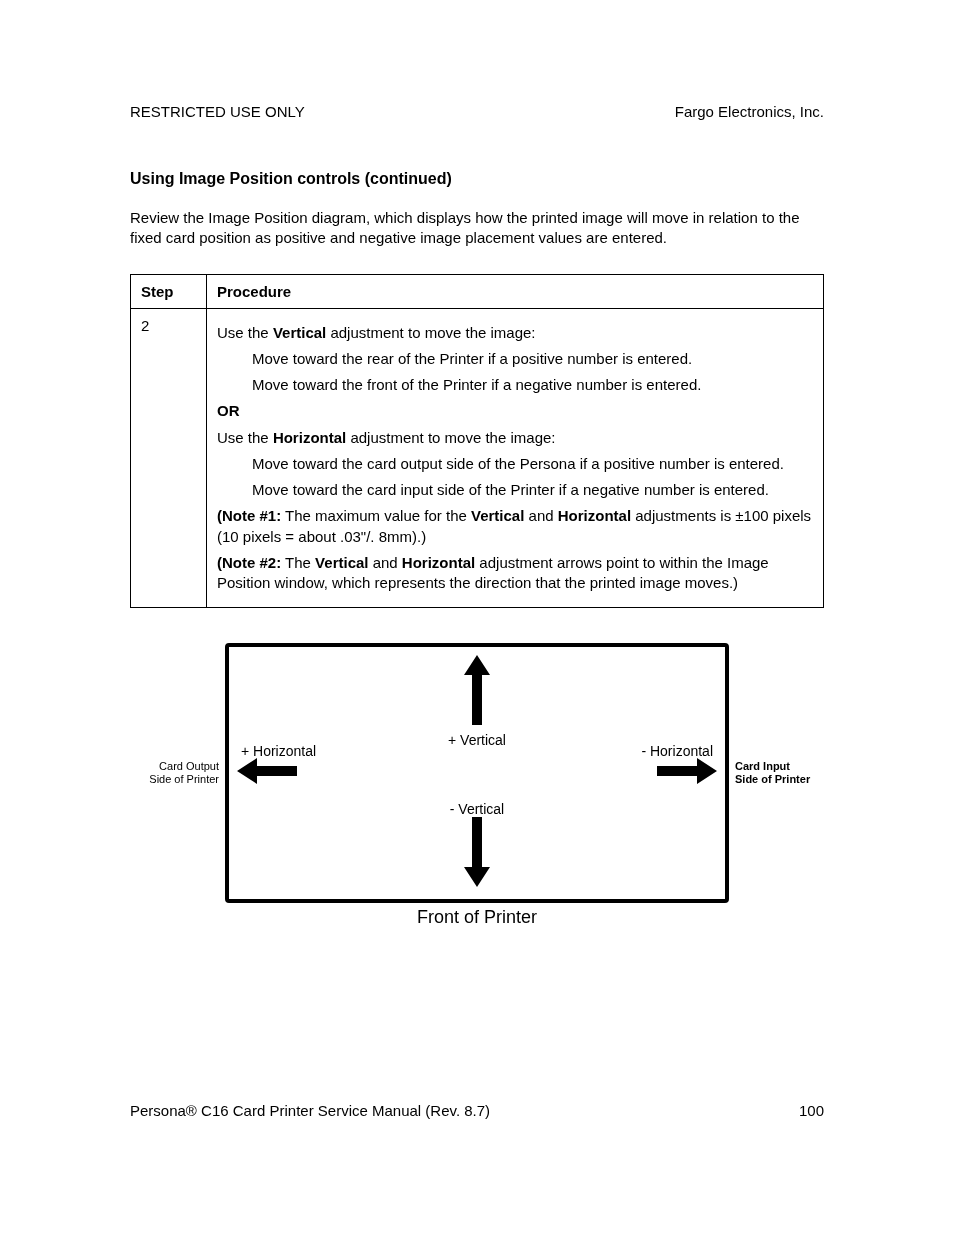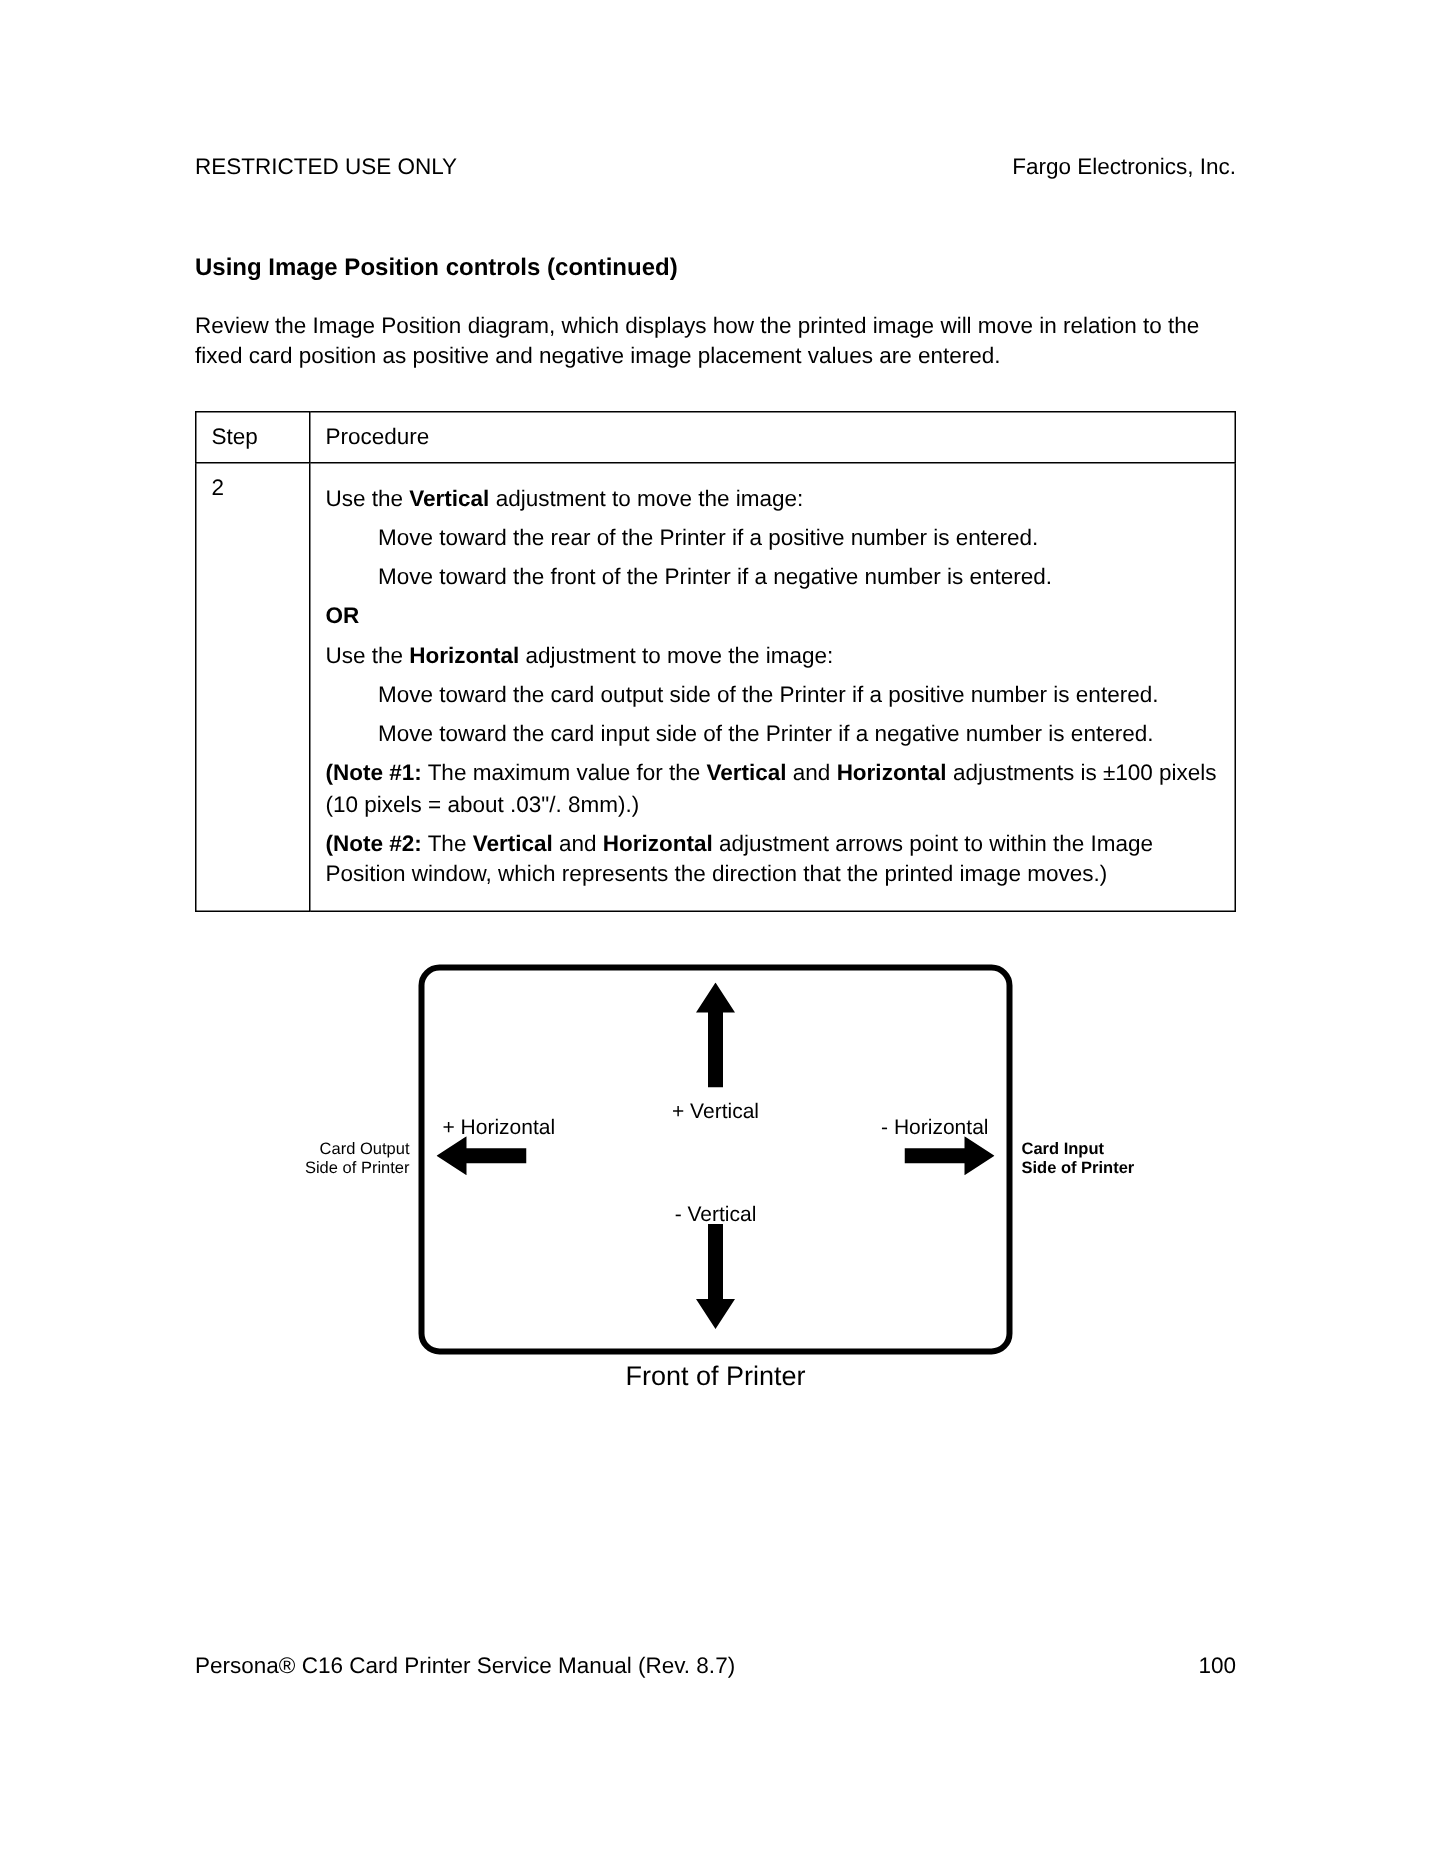--- a/index.html
+++ b/index.html
@@ -33,21 +33,21 @@
     width: 100%;
   }
   table.proc th, table.proc td {
     border: 1px solid #000;
     padding: 8px 10px;
     text-align: left;
     vertical-align: top;
     font-size: 15px;
   }
   table.proc th {
-    font-weight: normal;
+    font-weight: bold;
   }
   .step-col {
     width: 55px;
     text-align: center;
   }
   .proc-body p {
     margin: 6px 0;
     line-height: 1.35;
   }
   .proc-body .indent {
@@ -73,22 +73,22 @@
   }
   .side-label {
     width: 120px;
     font-size: 11px;
     line-height: 1.2;
   }
   .side-label.left { text-align: right; margin-right: 6px; }
   .side-label.right { text-align: left; margin-left: 6px; font-weight: bold; }
   .card-box {
     border: 4px solid #000;
-    border-radius: 14px;
-    width: 396px;
+    border-radius: 4px;
+    width: 504px;
     height: 260px;
     position: relative;
     box-sizing: border-box;
   }
   .inner-label {
     position: absolute;
     font-size: 14px;
     white-space: nowrap;
   }
   .arrow-up {
@@ -155,21 +155,21 @@
       <div class="proc-body">
         <p>
           <span>Use the </span><span class="bold">Vertical</span><span> adjustment to move the image:</span>
         </p>
         <p class="indent">Move toward the rear of the Printer if a positive number is entered.</p>
         <p class="indent">Move toward the front of the Printer if a negative number is entered.</p>
         <p class="bold">OR</p>
         <p>
           <span>Use the </span><span class="bold">Horizontal</span><span> adjustment to move the image:</span>
         </p>
-        <p class="indent">Move toward the card output side of the Printer if a positive number is entered.</p>
+        <p class="indent">Move toward the card output side of the Persona if a positive number is entered.</p>
         <p class="indent">Move toward the card input side of the Printer if a negative number is entered.</p>
         <p>
           <span class="bold">(Note #1:</span><span>  The maximum value for the </span><span class="bold">Vertical</span><span> and </span><span class="bold">Horizontal</span><span> adjustments is ±100 pixels (10 pixels = about .03"/. 8mm).)</span>
         </p>
         <p>
           <span class="bold">(Note #2:</span><span>  The </span><span class="bold">Vertical</span><span> and </span><span class="bold">Horizontal</span><span> adjustment arrows point to within the Image Position window, which represents the direction that the printed image moves.)</span>
         </p>
       </div>
     </td>
   </tr>

